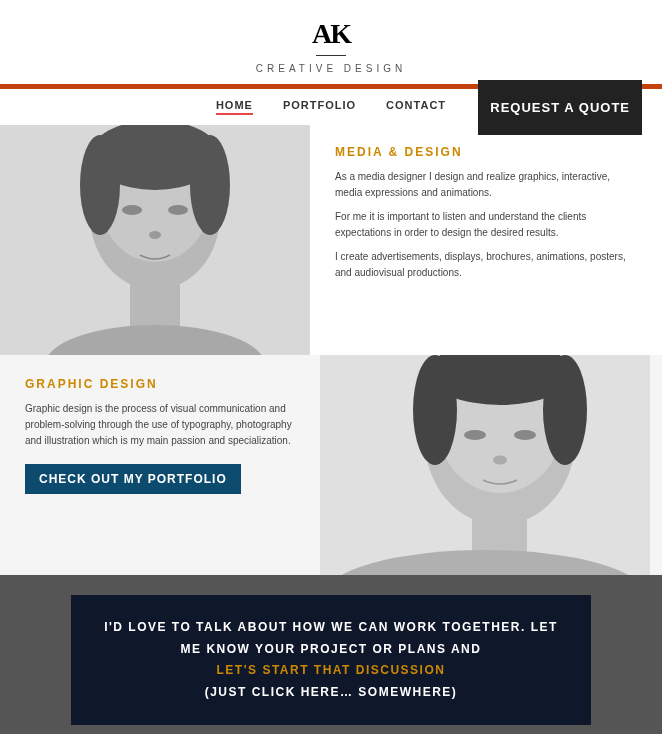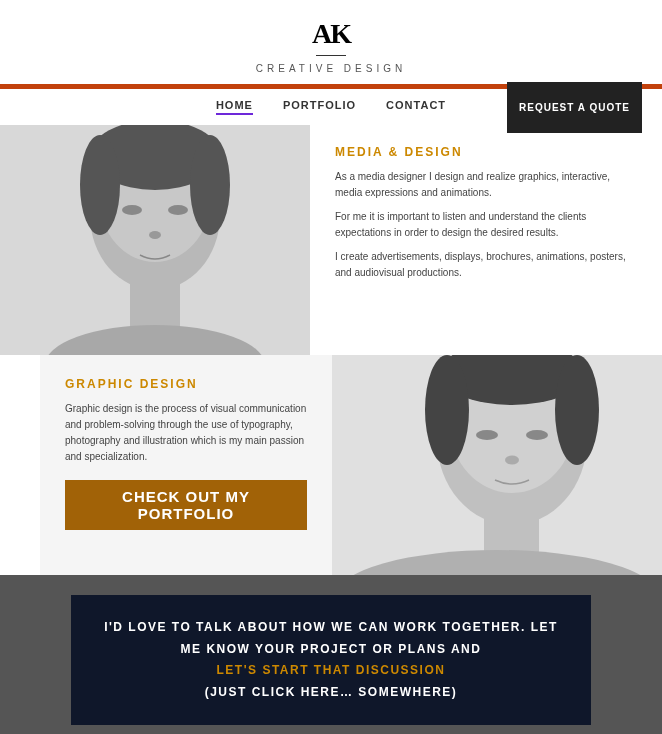--- a/index.html
+++ b/index.html
@@ -28,27 +28,27 @@
     }
     .nav-links { display: flex; gap: 30px; flex: 1; justify-content: center; }
     .nav-link {
       font-size: 11px;
       letter-spacing: 1px;
       text-decoration: none;
       color: #333;
       text-transform: uppercase;
       font-weight: 600;
     }
-    .nav-link.active { border-bottom: 2px solid #6d28d9; padding-bottom: 2px; }
+    .nav-link.active { border-bottom: 2px solid #ef4444; padding-bottom: 2px; }
     .nav-btn {
       position: absolute;
       right: 20px;
       background: #222;
       color: #fff;
-      font-size: 10px;
+      font-size: 13px;
       letter-spacing: 1px;
       padding: 20px 12px;
       text-transform: uppercase;
       border: none;
       cursor: pointer;
       font-weight: bold;
     }
 
     
     .section-media {
@@ -80,21 +80,20 @@
       color: #444;
       line-height: 1.6;
       margin-bottom: 8px;
     }
 
     
     .section-graphic {
       display: flex;
       min-height: 220px;
       background: #f5f5f5;
-      margin-left: 40px;
     }
     .graphic-content {
       flex: 1;
       padding: 22px 25px;
       max-width: 320px;
     }
     .graphic-title {
       font-size: 12px;
       letter-spacing: 2px;
       font-weight: bold;
@@ -102,23 +101,23 @@
       text-transform: uppercase;
       margin-bottom: 10px;
     }
     .graphic-text {
       font-size: 10px;
       color: #444;
       line-height: 1.6;
       margin-bottom: 15px;
     }
     .portfolio-btn {
-      background: #a16207;
+      background: #0c4a6e;
       color: #fff;
-      font-size: 15px;
+      font-size: 12px;
       letter-spacing: 1px;
       padding: 8px 14px;
       text-transform: uppercase;
       border: none;
       cursor: pointer;
       font-weight: bold;
       display: inline-block;
     }
     .face-img-right {
       width: 330px;

